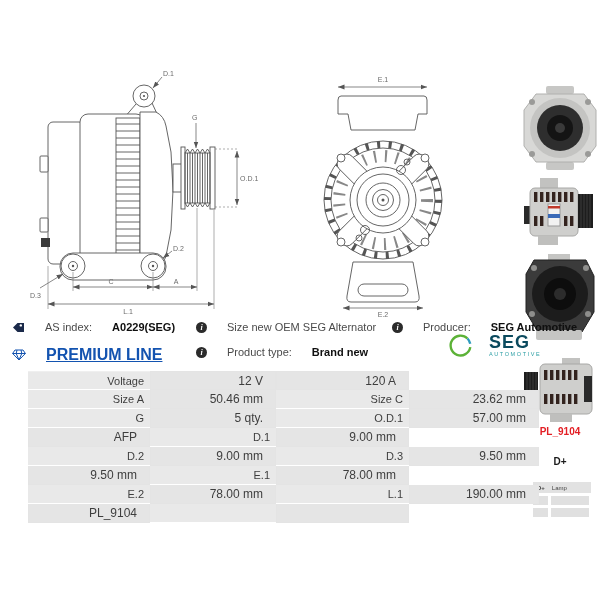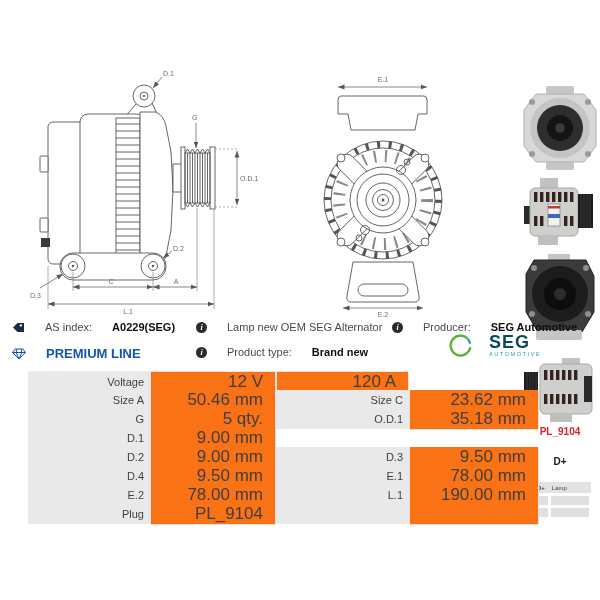--- a/index.html
+++ b/index.html
@@ -38,36 +38,36 @@
 
   
   .band-item { position:absolute; display:flex; align-items:center; gap:20px;
                font-size:11px; color:#4a4a4a; white-space:nowrap; }
   .band-item b { color:#0f0f0f; }
   #as-index { left:12px; top:321px; }
   #note-oem { left:196px; top:321px; }
   #producer { left:392px; top:321px; }
   #premium  { left:12px; top:346px; }
   #ptype    { left:196px; top:346px; }
-  .premium-text { color:#1353b0; font-weight:bold; font-size:13px; }
+  .premium-text { color:#1353b0; font-weight:bold; font-size:16px;text-decoration:underline; }
   .info-icon { width:11px; height:11px; border-radius:50%; background:#2b2b2b; color:#fff;
                font-size:8px; font-style:italic; font-weight:bold; font-family:"Liberation Serif",serif;
                display:inline-flex; align-items:center; justify-content:center; flex:0 0 auto; }
   #seg-logo { position:absolute; left:448px; top:333px; display:flex; align-items:center; gap:16px; }
   .logo-texts { display:flex; flex-direction:column; line-height:1; }
   .logo-name { font-size:18px; font-weight:bold; color:#0b4a5e; letter-spacing:1px; }
   .logo-sub { font-size:5.5px; color:#2d9fa5; letter-spacing:1.6px; margin-top:1px; }
 
   
   .spec-table { position:absolute; left:9px; top:371px; width:407px;padding-left:19px; }
   .trow { display:grid; grid-template-columns:122px 126px 133px 130px; height:19px; }
   .tl { background:#e9e9e9; border-bottom:1px solid #fff; display:flex; align-items:center;
         justify-content:flex-end; padding-right:6px; font-size:11px; color:#3e3e3e; }
-  .tv { background:#f97316; border:1px solid #e4e4e4; border-top:none; display:flex; align-items:center;
-        justify-content:flex-end; padding-right:12px; font-size:17px; color:#3e3e3e; }
+  .tv { background:#e5e5e5; border:1px solid #e4e4e4; border-top:none; display:flex; align-items:center;
+        justify-content:flex-end; padding-right:12px; font-size:12px; color:#3e3e3e; }
   .trow:first-child .tv { border-top:1px solid #e4e4e4; }
   .trow:first-child .tl { border-top:1px solid #efefef; }
 </style>
 </head>
 <body>
 
 <div class="page">
 
   <svg id="side-view" class="drawing" width="240" height="258" viewBox="0 0 240 258">
     <defs>
@@ -246,21 +246,21 @@
   <div id="as-index" class="band-item">
     <svg width="13" height="11" viewBox="0 0 13 11">
       <path d="M1,5.5 L5.5,1 H12 V10 H5.5 Z" fill="#1b2a4a"></path>
       <circle cx="8.8" cy="3.4" r="1.2" fill="#fff"></circle>
     </svg>
     <span>AS index:</span>
     <b>A0229(SEG)</b>
   </div>
   <div id="note-oem" class="band-item">
     <span class="info-icon">i</span>
-    <span>Lamp new OEM SEG Alternator</span>
+    <span>Size new OEM SEG Alternator</span>
   </div>
   <div id="producer" class="band-item">
     <span class="info-icon">i</span>
     <span>Producer:</span>
     <b>SEG Automotive</b>
   </div>
   <div id="premium" class="band-item">
     <svg width="14" height="12" viewBox="0 0 14 12">
       <path d="M3,1 H11 L13.4,4.5 L7,11 L0.6,4.5 Z M0.6,4.5 H13.4 M5,1 L4.2,4.5 L7,11 M9,1 L9.8,4.5 L7,11" fill="none" stroke="#1353b0" stroke-width="1"></path>
     </svg>
@@ -291,45 +291,44 @@
     <div class="trow">
       <div class="tl">Size A</div>
       <div class="tv">50.46 mm</div>
       <div class="tl">Size C</div>
       <div class="tv">23.62 mm</div>
     </div>
     <div class="trow">
       <div class="tl">G</div>
       <div class="tv">5 qty.</div>
       <div class="tl">O.D.1</div>
-      <div class="tv">35.18 mm</div>
-    </div>
-    <div class="trow">
+      <div class="tv">57.00 mm</div>
+    </div>
+    <div class="trow">
+      <div class="tv">AFP</div>
       <div class="tl">D.1</div>
       <div class="tv">9.00 mm</div>
     </div>
     <div class="trow">
       <div class="tl">D.2</div>
       <div class="tv">9.00 mm</div>
       <div class="tl">D.3</div>
       <div class="tv">9.50 mm</div>
     </div>
     <div class="trow">
-      <div class="tl">D.4</div>
       <div class="tv">9.50 mm</div>
       <div class="tl">E.1</div>
       <div class="tv">78.00 mm</div>
     </div>
     <div class="trow">
       <div class="tl">E.2</div>
       <div class="tv">78.00 mm</div>
       <div class="tl">L.1</div>
       <div class="tv">190.00 mm</div>
     </div>
     <div class="trow">
-      <div class="tl">Plug</div>
       <div class="tv">PL_9104</div>
       <div class="tl"></div>
       <div class="tv"></div>
     </div>
   </div>
 
 </div>
 
 </body></html>

